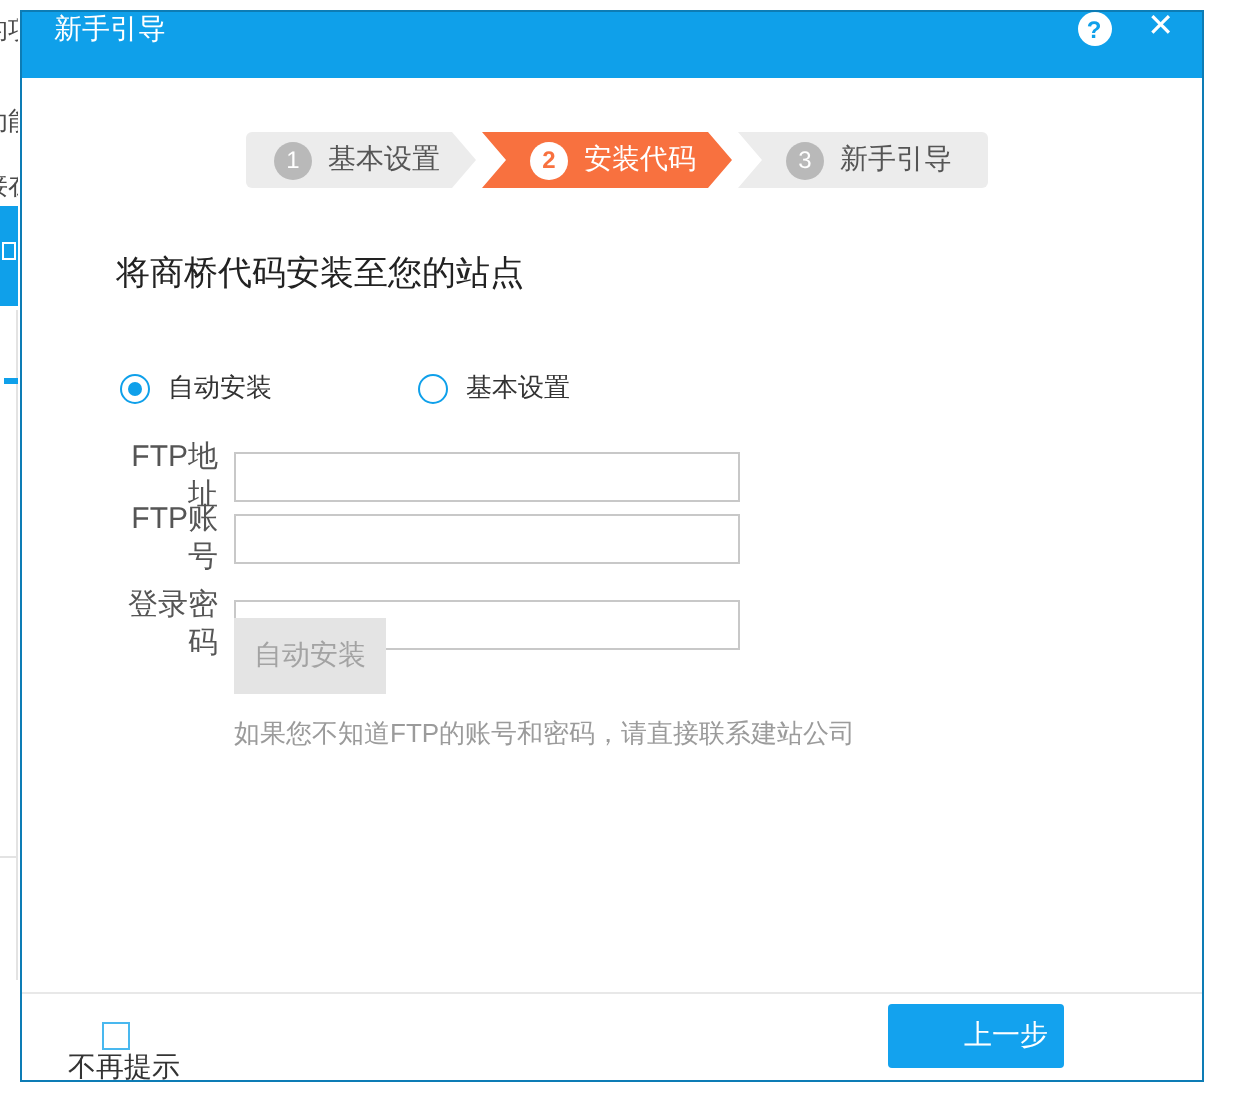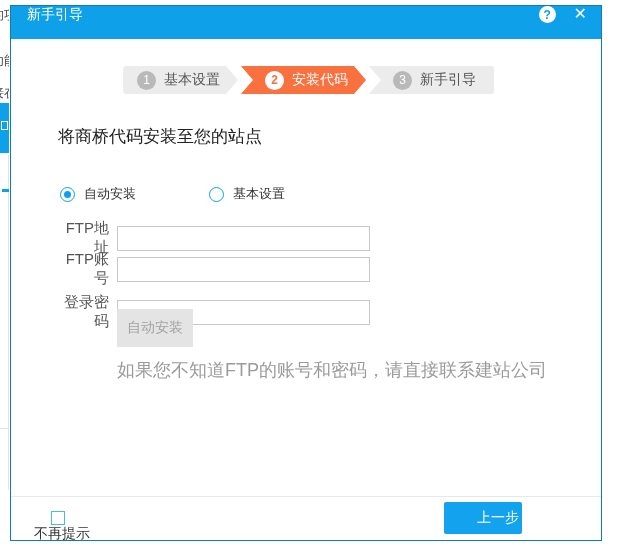--- a/index.html
+++ b/index.html
@@ -64,28 +64,28 @@
 
   .form-row { position:absolute; left:40px; display:flex; align-items:center; }
   .form-row .flabel { width:58px; text-align:right; font-size:15px; color:#555555; margin-right:8px; }
   .form-row input { width:253px; height:25px; border:1px solid #c8c8c8; background:#ffffff;
                     font-size:13px; padding:0 6px; outline:none; }
   .row-addr { top:213px; } .row-acct { top:244px; } .row-pass { top:287px; }
 
   .btn-autoinstall { position:absolute; left:106px; top:303px; width:76px; height:38px;
                      background:#e4e4e4; border:none; color:#a3a3a3; font-size:14px;
                      font-family:inherit; cursor:default; }
-  .hint { position:absolute; left:106px; top:352px; font-size:18px; color:#9b9b9b; }
+  .hint { position:absolute; left:106px; top:352px; font-size:13px; color:#9b9b9b; }
 
   
   .footer-line { position:absolute; left:0; right:0; top:490px; height:1px; background:#e8e8e8; }
   .chk-wrap { position:absolute; left:23px; top:505px; display:flex; align-items:center; cursor:pointer;flex-direction:column; }
   .chk-box { width:14px; height:14px; border:1px solid #49b8ef; background:#ffffff; margin-right:9px; }
   .chk-label { font-size:14px; color:#333333; }
-  .btn-prev { position:absolute; left:433px; top:496px; width:78px; height:32px; background:#13a2ee;
+  .btn-prev { position:absolute; left:433px; top:496px; width:88px; height:32px; background:#13a2ee;
               border:none; border-radius:2px; color:#ffffff; font-size:14px; font-family:inherit; cursor:pointer;padding-left:30px; }
   .btn-next { position:absolute; left:517px; top:496px; width:70px; height:32px; background:#d9d9d9;
               border:none; border-radius:2px; color:#9e9e9e; font-size:14px; font-family:inherit; cursor:default; }
 </style>
 </head>
 <body>
 
 <div class="bg-frag" style="top:6px;"><span>的项</span></div>
 <div class="bg-frag" style="top:52px;"><span>功能</span></div>
 <div class="bg-frag" style="top:84px;"><span>接在</span></div>

